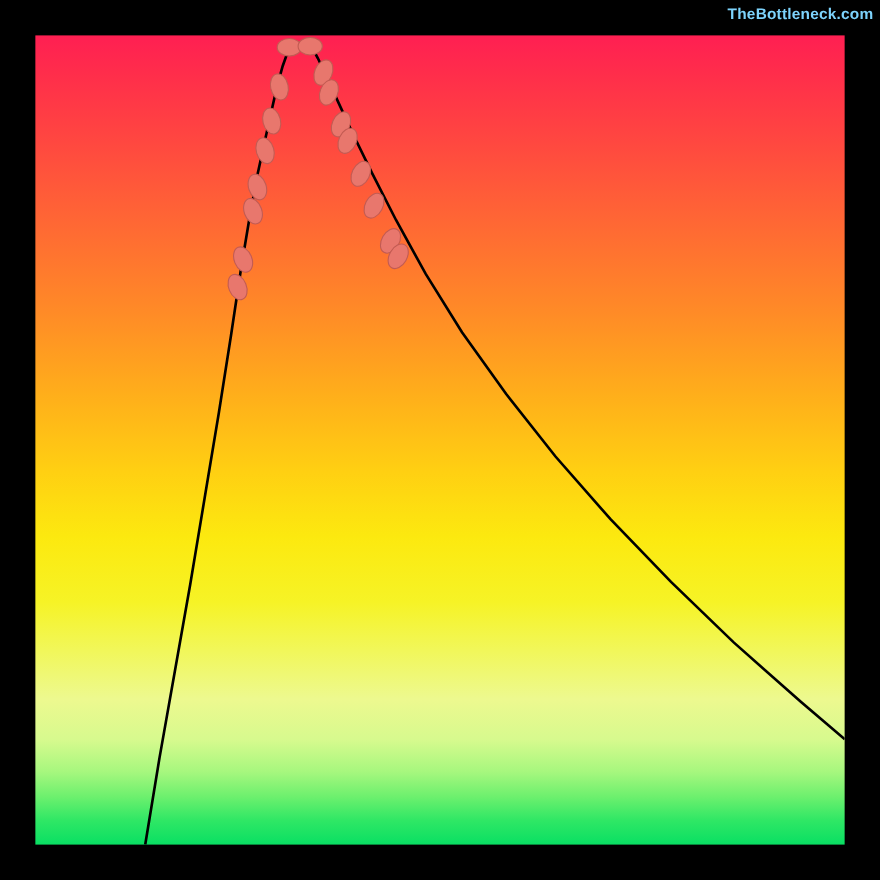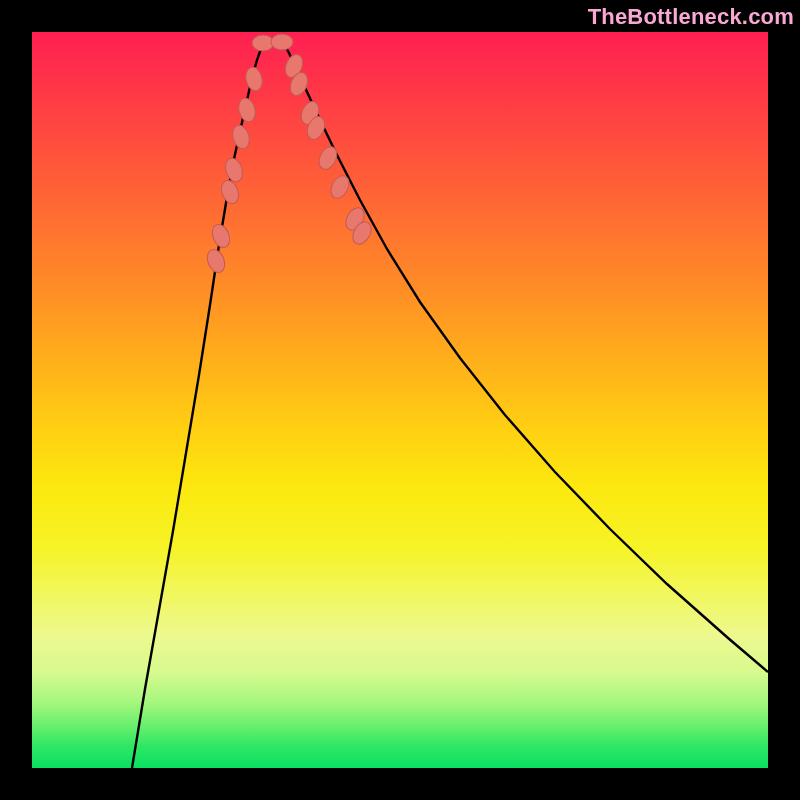--- a/index.html
+++ b/index.html
@@ -44,23 +44,23 @@
     position: absolute;
     inset: 0;
     width: 100%;
     height: 100%;
   }
   .watermark {
     position: absolute;
     top: 4px;
     right: 6px;
     font-family: Arial, Helvetica, sans-serif;
-    font-size: 22px;
+    font-size: 14px;
     font-weight: 600;
-    color: #f9a8d4;
+    color: #7dd3fc;
     letter-spacing: 0.2px;
   }
   .curve {
     fill: none;
     stroke: #000;
     stroke-width: 2.4;
   }
   .bead {
     fill: #e8776d;
     stroke: #c25b53;

